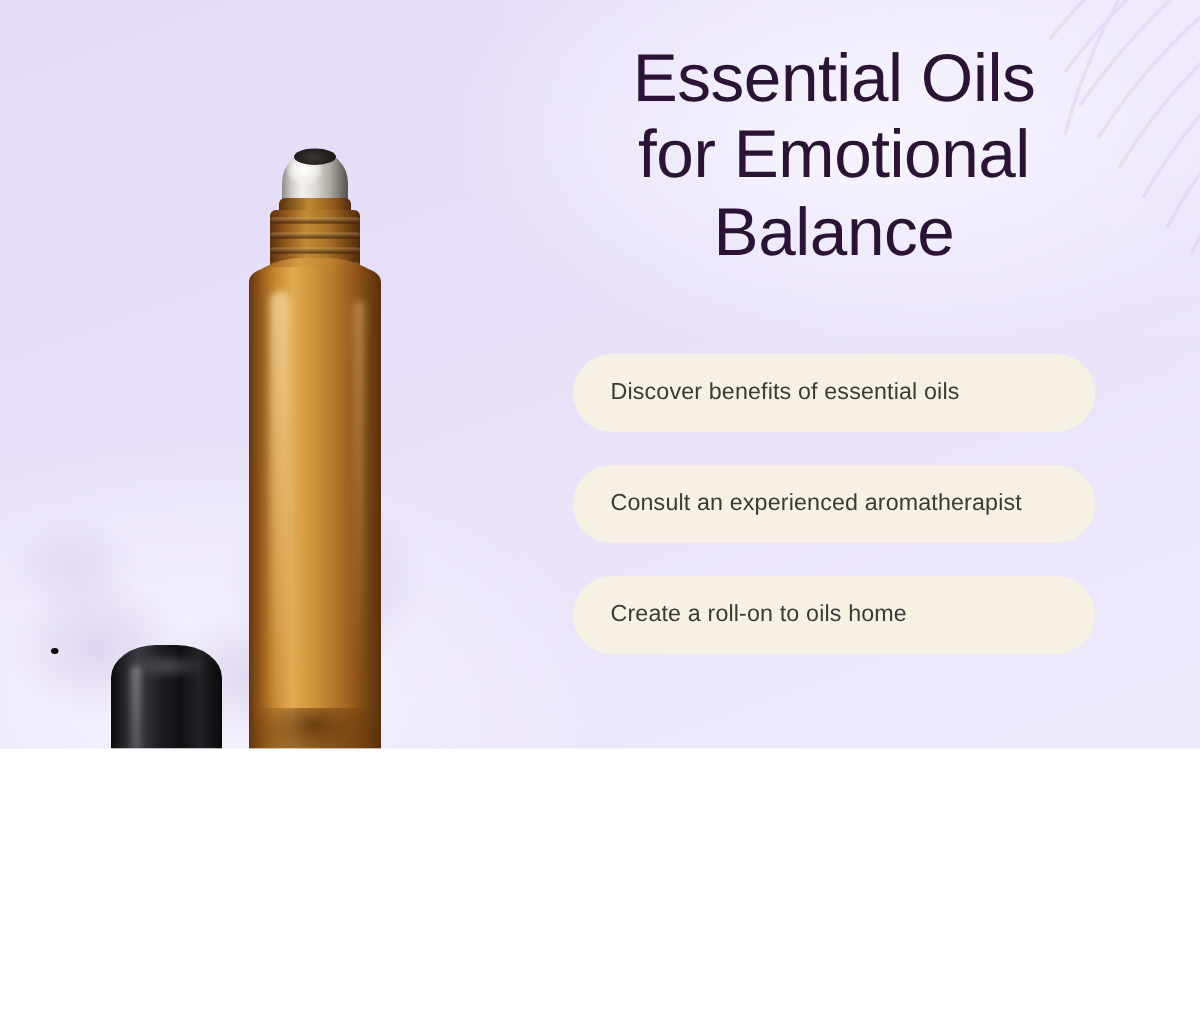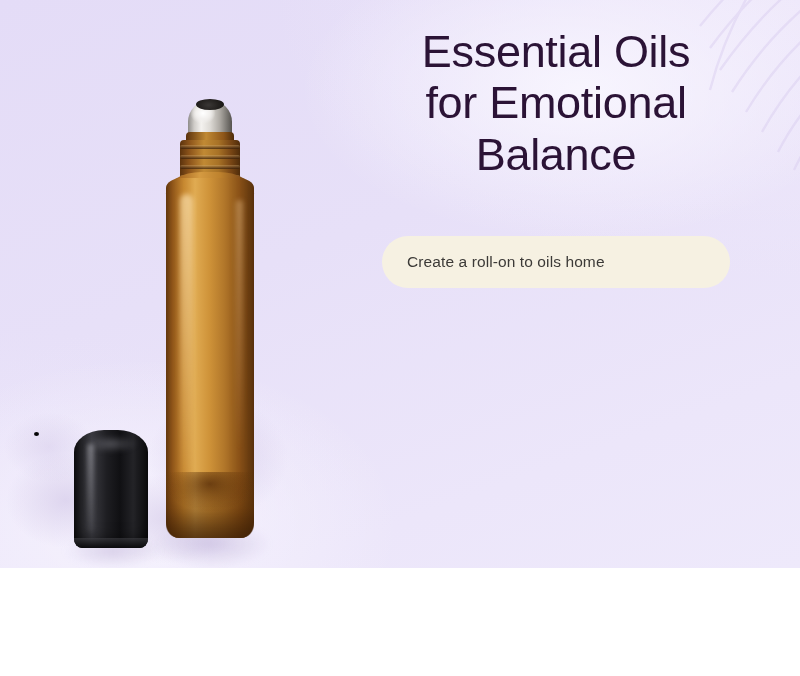--- a/index.html
+++ b/index.html
@@ -4,21 +4,21 @@
 <title>Essential Oils for Emotional Balance</title>
 <style>
   html, body {
     margin: 0;
     padding: 0;
     background: #ffffff;
   }
   #poster {
     position: relative;
     width: 800px;
-    height: 568px;
+    height: 499px;
     overflow: hidden;
     font-family: "Liberation Sans", sans-serif;
     background: #e3dbf6;
   }
 
   
   .bg-base {
     position: absolute;
     inset: 0;
     background:
@@ -346,17 +346,19 @@
     </div>
     <div class="cap-pinhole"></div>
   </div>
 
   <div class="content">
     <h1 class="headline">Essential Oils
 for Emotional
 Balance</h1>
 
     <ul class="pill-list">
+      <li class="pill">Discover benefits of essential oils</li>
+      <li class="pill">Consult an experienced aromatherapist</li>
       <li class="pill">Create a roll-on to oils home</li>
     </ul>
   </div>
 
 </div>
 
 </body></html>

